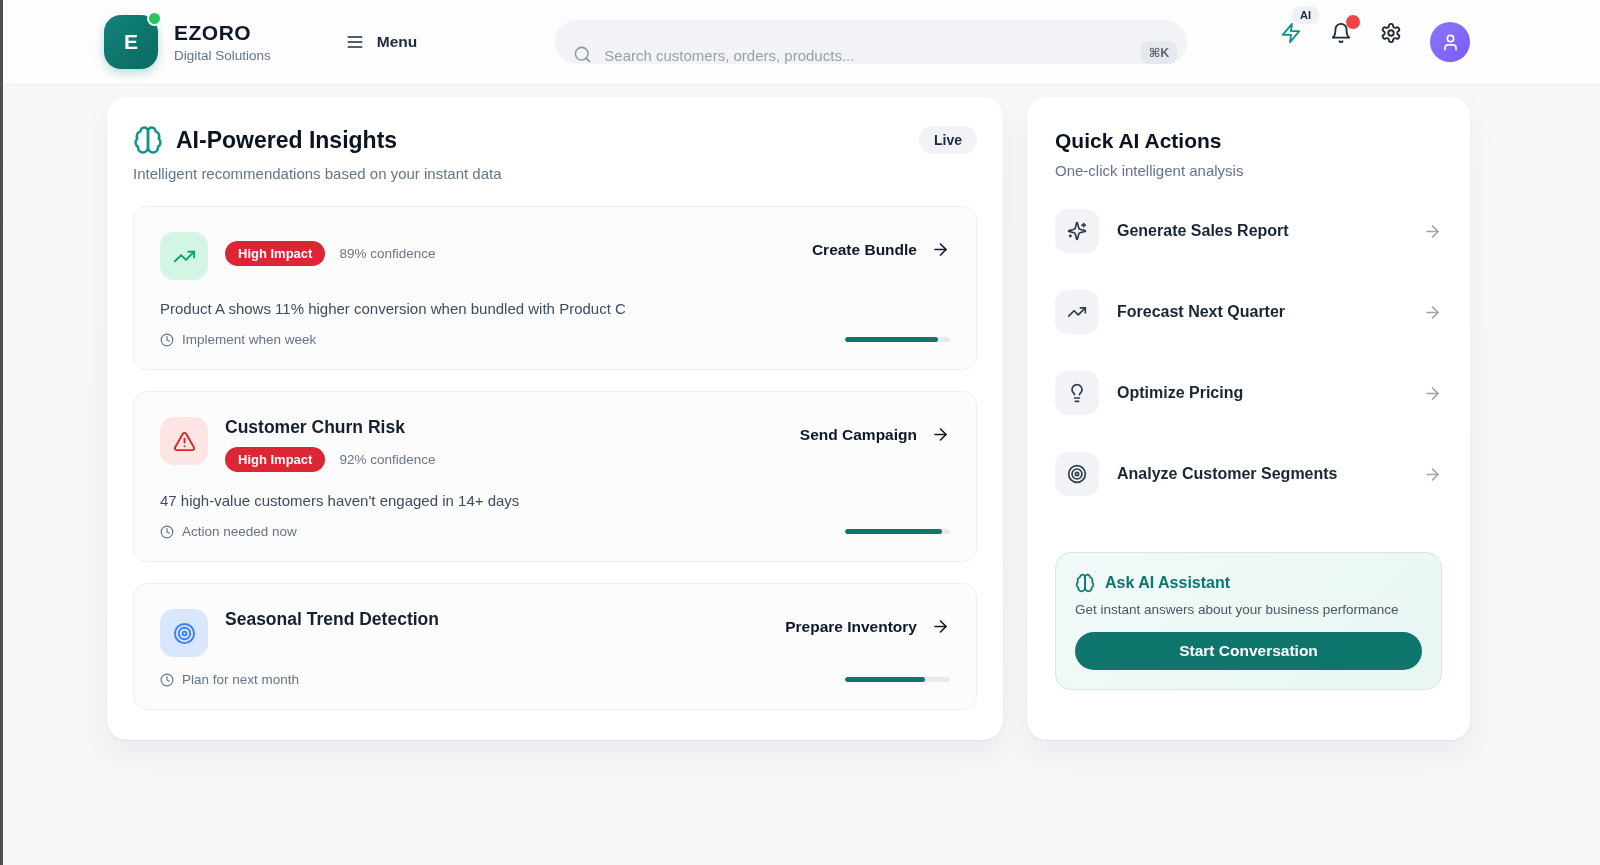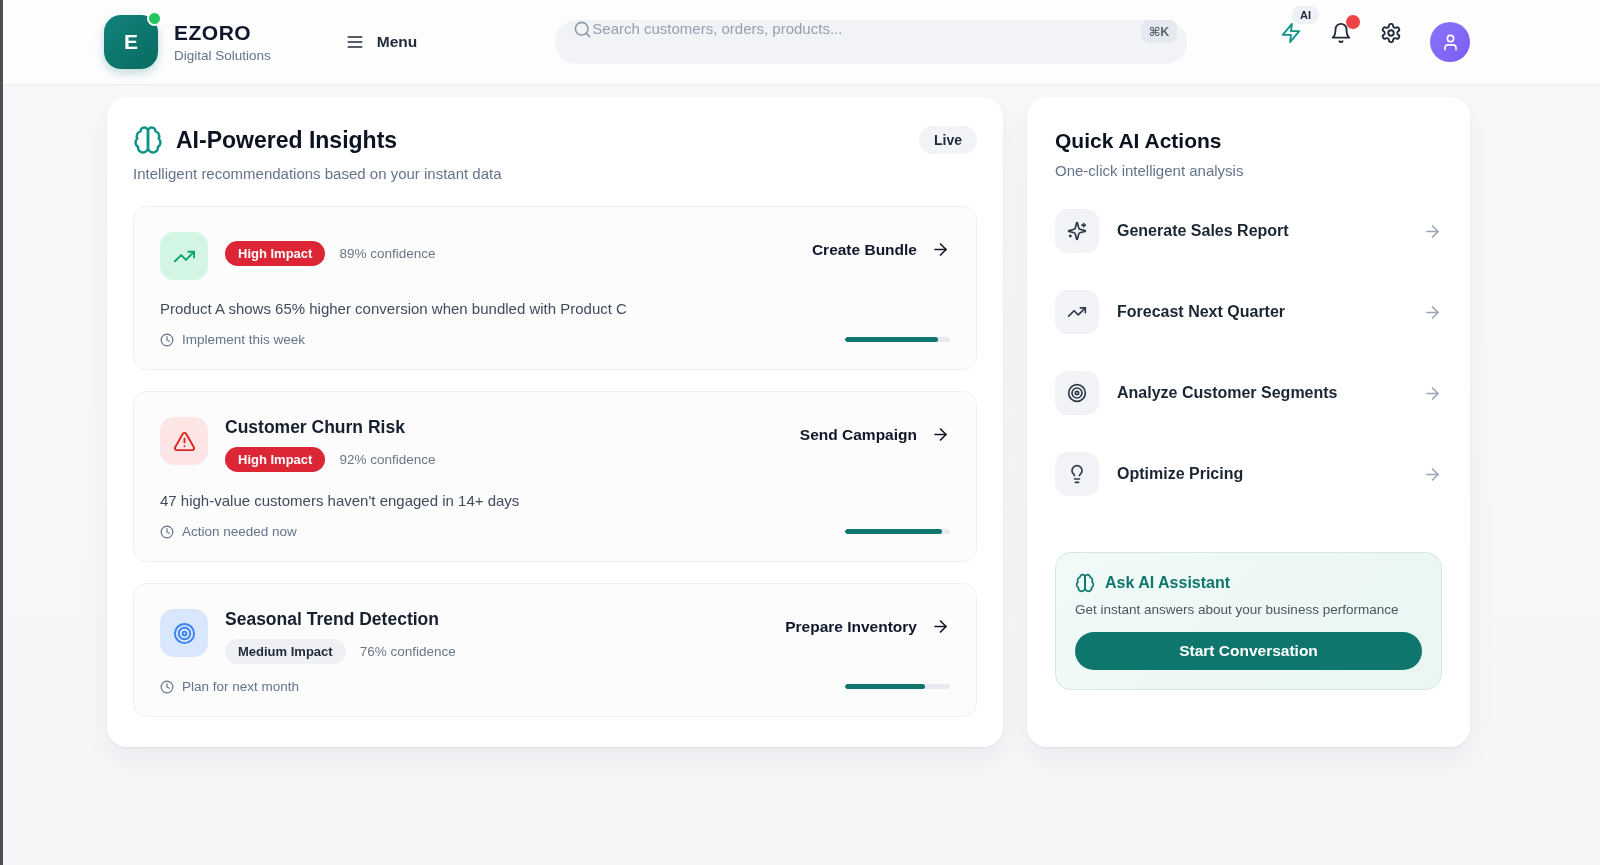--- a/index.html
+++ b/index.html
@@ -27,22 +27,22 @@
   .logo-dot { position:absolute; top:-4px; right:-4px; width:15px; height:15px; border-radius:50%; background:#22c55e; border:2px solid #fdfdfe; }
   .brand-name { font-size:21px; font-weight:700; letter-spacing:.5px; color:#0f172a; line-height:1.15; }
   .brand-tagline { font-size:13.5px; color:#64748b; margin-top:2px; }
 
   .menu-btn { display:flex; align-items:center; gap:12px; margin-left:74px; cursor:pointer; }
   .menu-btn svg { width:20px; height:20px; stroke:#1e293b; }
   .menu-label { font-size:15.5px; font-weight:700; color:#1e293b; }
 
   .search-wrap { flex:1; max-width:632px; margin-left:138px; }
   .search-box {
-    height:44px; background:#f1f3f6; border-radius:22px; display:flex; align-items:flex-start;
-    padding:0 10px 0 18px; 
+    height:44px; background:#f1f3f6; border-radius:22px; display:flex; align-items:flex-end;
+    padding:0 10px 0 18px; gap:12px;
   }
   .search-box svg { width:19px; height:19px; stroke:#8d98a8; flex:none; }
   .search-input { border:none; outline:none; background:transparent; flex:1; font-size:15px; color:#334155; font-family:inherit; }
   .search-input::placeholder { color:#94a0b0; }
   .kbd-chip { background:#e5e9ef; color:#5b6775; border-radius:8px; padding:4px 8px; font-size:12.5px; font-weight:600; }
 
   .header-right { margin-left:auto; display:flex; align-items:flex-start; gap:28px; }
   .icon-btn { position:relative; display:flex; align-items:center; justify-content:center; cursor:pointer; }
   .icon-btn svg { width:22px; height:22px; }
   .zap-btn svg { stroke:#0d9488; }
@@ -218,28 +218,28 @@
             </div>
           </div>
           <div class="ic-action">
             <span class="ic-action-label">Create Bundle</span>
             <svg viewBox="0 0 24 24" fill="none" stroke-width="2" stroke-linecap="round" stroke-linejoin="round">
                 <path d="M5 12h14"></path>
                 <path d="m12 5 7 7-7 7"></path>
               </svg>
           </div>
         </div>
-        <div class="ic-desc">Product A shows 65% higher conversion when bundled with Product C</div>
+        <div class="ic-desc">Product A shows 11% higher conversion when bundled with Product C</div>
         <div class="ic-foot">
           <span class="ic-timing">
             <svg viewBox="0 0 24 24" fill="none" stroke-width="2" stroke-linecap="round" stroke-linejoin="round">
                 <circle cx="12" cy="12" r="10"></circle>
                 <polyline points="12 6 12 12 16 14"></polyline>
               </svg>
-            <span>Implement this week</span>
+            <span>Implement when week</span>
           </span>
           <div class="progress-track">
             <div class="progress-fill" style="width: 89%;"></div>
           </div>
         </div>
       </div>
 
       <div class="insight-card">
         <div class="ic-top">
           <div class="ic-icon tone-red">
@@ -283,24 +283,20 @@
         <div class="ic-top">
           <div class="ic-icon tone-blue">
             <svg viewBox="0 0 24 24" fill="none" stroke-width="2" stroke-linecap="round" stroke-linejoin="round">
                 <circle cx="12" cy="12" r="10"></circle>
                 <circle cx="12" cy="12" r="6"></circle>
                 <circle cx="12" cy="12" r="2"></circle>
               </svg>
           </div>
           <div class="ic-meta">
             <div class="ic-title">Seasonal Trend Detection</div>
-            <div class="ic-badges">
-              <span class="impact-pill impact-medium">Medium Impact</span>
-              <span class="confidence">76% confidence</span>
-            </div>
           </div>
           <div class="ic-action">
             <span class="ic-action-label">Prepare Inventory</span>
             <svg viewBox="0 0 24 24" fill="none" stroke-width="2" stroke-linecap="round" stroke-linejoin="round">
                 <path d="M5 12h14"></path>
                 <path d="m12 5 7 7-7 7"></path>
               </svg>
           </div>
         </div>
         <div class="ic-foot">
@@ -352,46 +348,46 @@
         <span class="qa-label">Forecast Next Quarter</span>
         <svg class="arrow" viewBox="0 0 24 24" fill="none" stroke-width="2" stroke-linecap="round" stroke-linejoin="round">
             <path d="M5 12h14"></path>
             <path d="m12 5 7 7-7 7"></path>
           </svg>
       </div>
 
       <div class="qa-row">
         <span class="qa-icon">
           <svg viewBox="0 0 24 24" fill="none" stroke-width="2" stroke-linecap="round" stroke-linejoin="round">
+              <path d="M15 14c.2-1 .7-1.7 1.5-2.5 1-.9 1.5-2.2 1.5-3.5A6 6 0 0 0 6 8c0 1.3.5 2.6 1.5 3.5.8.8 1.3 1.5 1.5 2.5"></path>
+              <path d="M9 18h6"></path>
+              <path d="M10 22h4"></path>
+            </svg>
+        </span>
+        <span class="qa-label">Optimize Pricing</span>
+        <svg class="arrow" viewBox="0 0 24 24" fill="none" stroke-width="2" stroke-linecap="round" stroke-linejoin="round">
+            <path d="M5 12h14"></path>
+            <path d="m12 5 7 7-7 7"></path>
+          </svg>
+      </div>
+
+      <div class="qa-row">
+        <span class="qa-icon">
+          <svg viewBox="0 0 24 24" fill="none" stroke-width="2" stroke-linecap="round" stroke-linejoin="round">
               <circle cx="12" cy="12" r="10"></circle>
               <circle cx="12" cy="12" r="6"></circle>
               <circle cx="12" cy="12" r="2"></circle>
             </svg>
         </span>
         <span class="qa-label">Analyze Customer Segments</span>
         <svg class="arrow" viewBox="0 0 24 24" fill="none" stroke-width="2" stroke-linecap="round" stroke-linejoin="round">
             <path d="M5 12h14"></path>
             <path d="m12 5 7 7-7 7"></path>
           </svg>
       </div>
-
-      <div class="qa-row">
-        <span class="qa-icon">
-          <svg viewBox="0 0 24 24" fill="none" stroke-width="2" stroke-linecap="round" stroke-linejoin="round">
-              <path d="M15 14c.2-1 .7-1.7 1.5-2.5 1-.9 1.5-2.2 1.5-3.5A6 6 0 0 0 6 8c0 1.3.5 2.6 1.5 3.5.8.8 1.3 1.5 1.5 2.5"></path>
-              <path d="M9 18h6"></path>
-              <path d="M10 22h4"></path>
-            </svg>
-        </span>
-        <span class="qa-label">Optimize Pricing</span>
-        <svg class="arrow" viewBox="0 0 24 24" fill="none" stroke-width="2" stroke-linecap="round" stroke-linejoin="round">
-            <path d="M5 12h14"></path>
-            <path d="m12 5 7 7-7 7"></path>
-          </svg>
-      </div>
     </div>
 
     <div class="assistant-card">
       <div class="as-head">
         <svg viewBox="0 0 24 24" fill="none" stroke-width="2" stroke-linecap="round" stroke-linejoin="round">
             <path d="M12 5a3 3 0 1 0-5.997.125 4 4 0 0 0-2.526 5.77 4 4 0 0 0 .556 6.588A4 4 0 1 0 12 18Z"></path>
             <path d="M12 5a3 3 0 1 1 5.997.125 4 4 0 0 1 2.526 5.77 4 4 0 0 1-.556 6.588A4 4 0 1 1 12 18Z"></path>
           </svg>
         <span class="as-title">Ask AI Assistant</span>
       </div>

